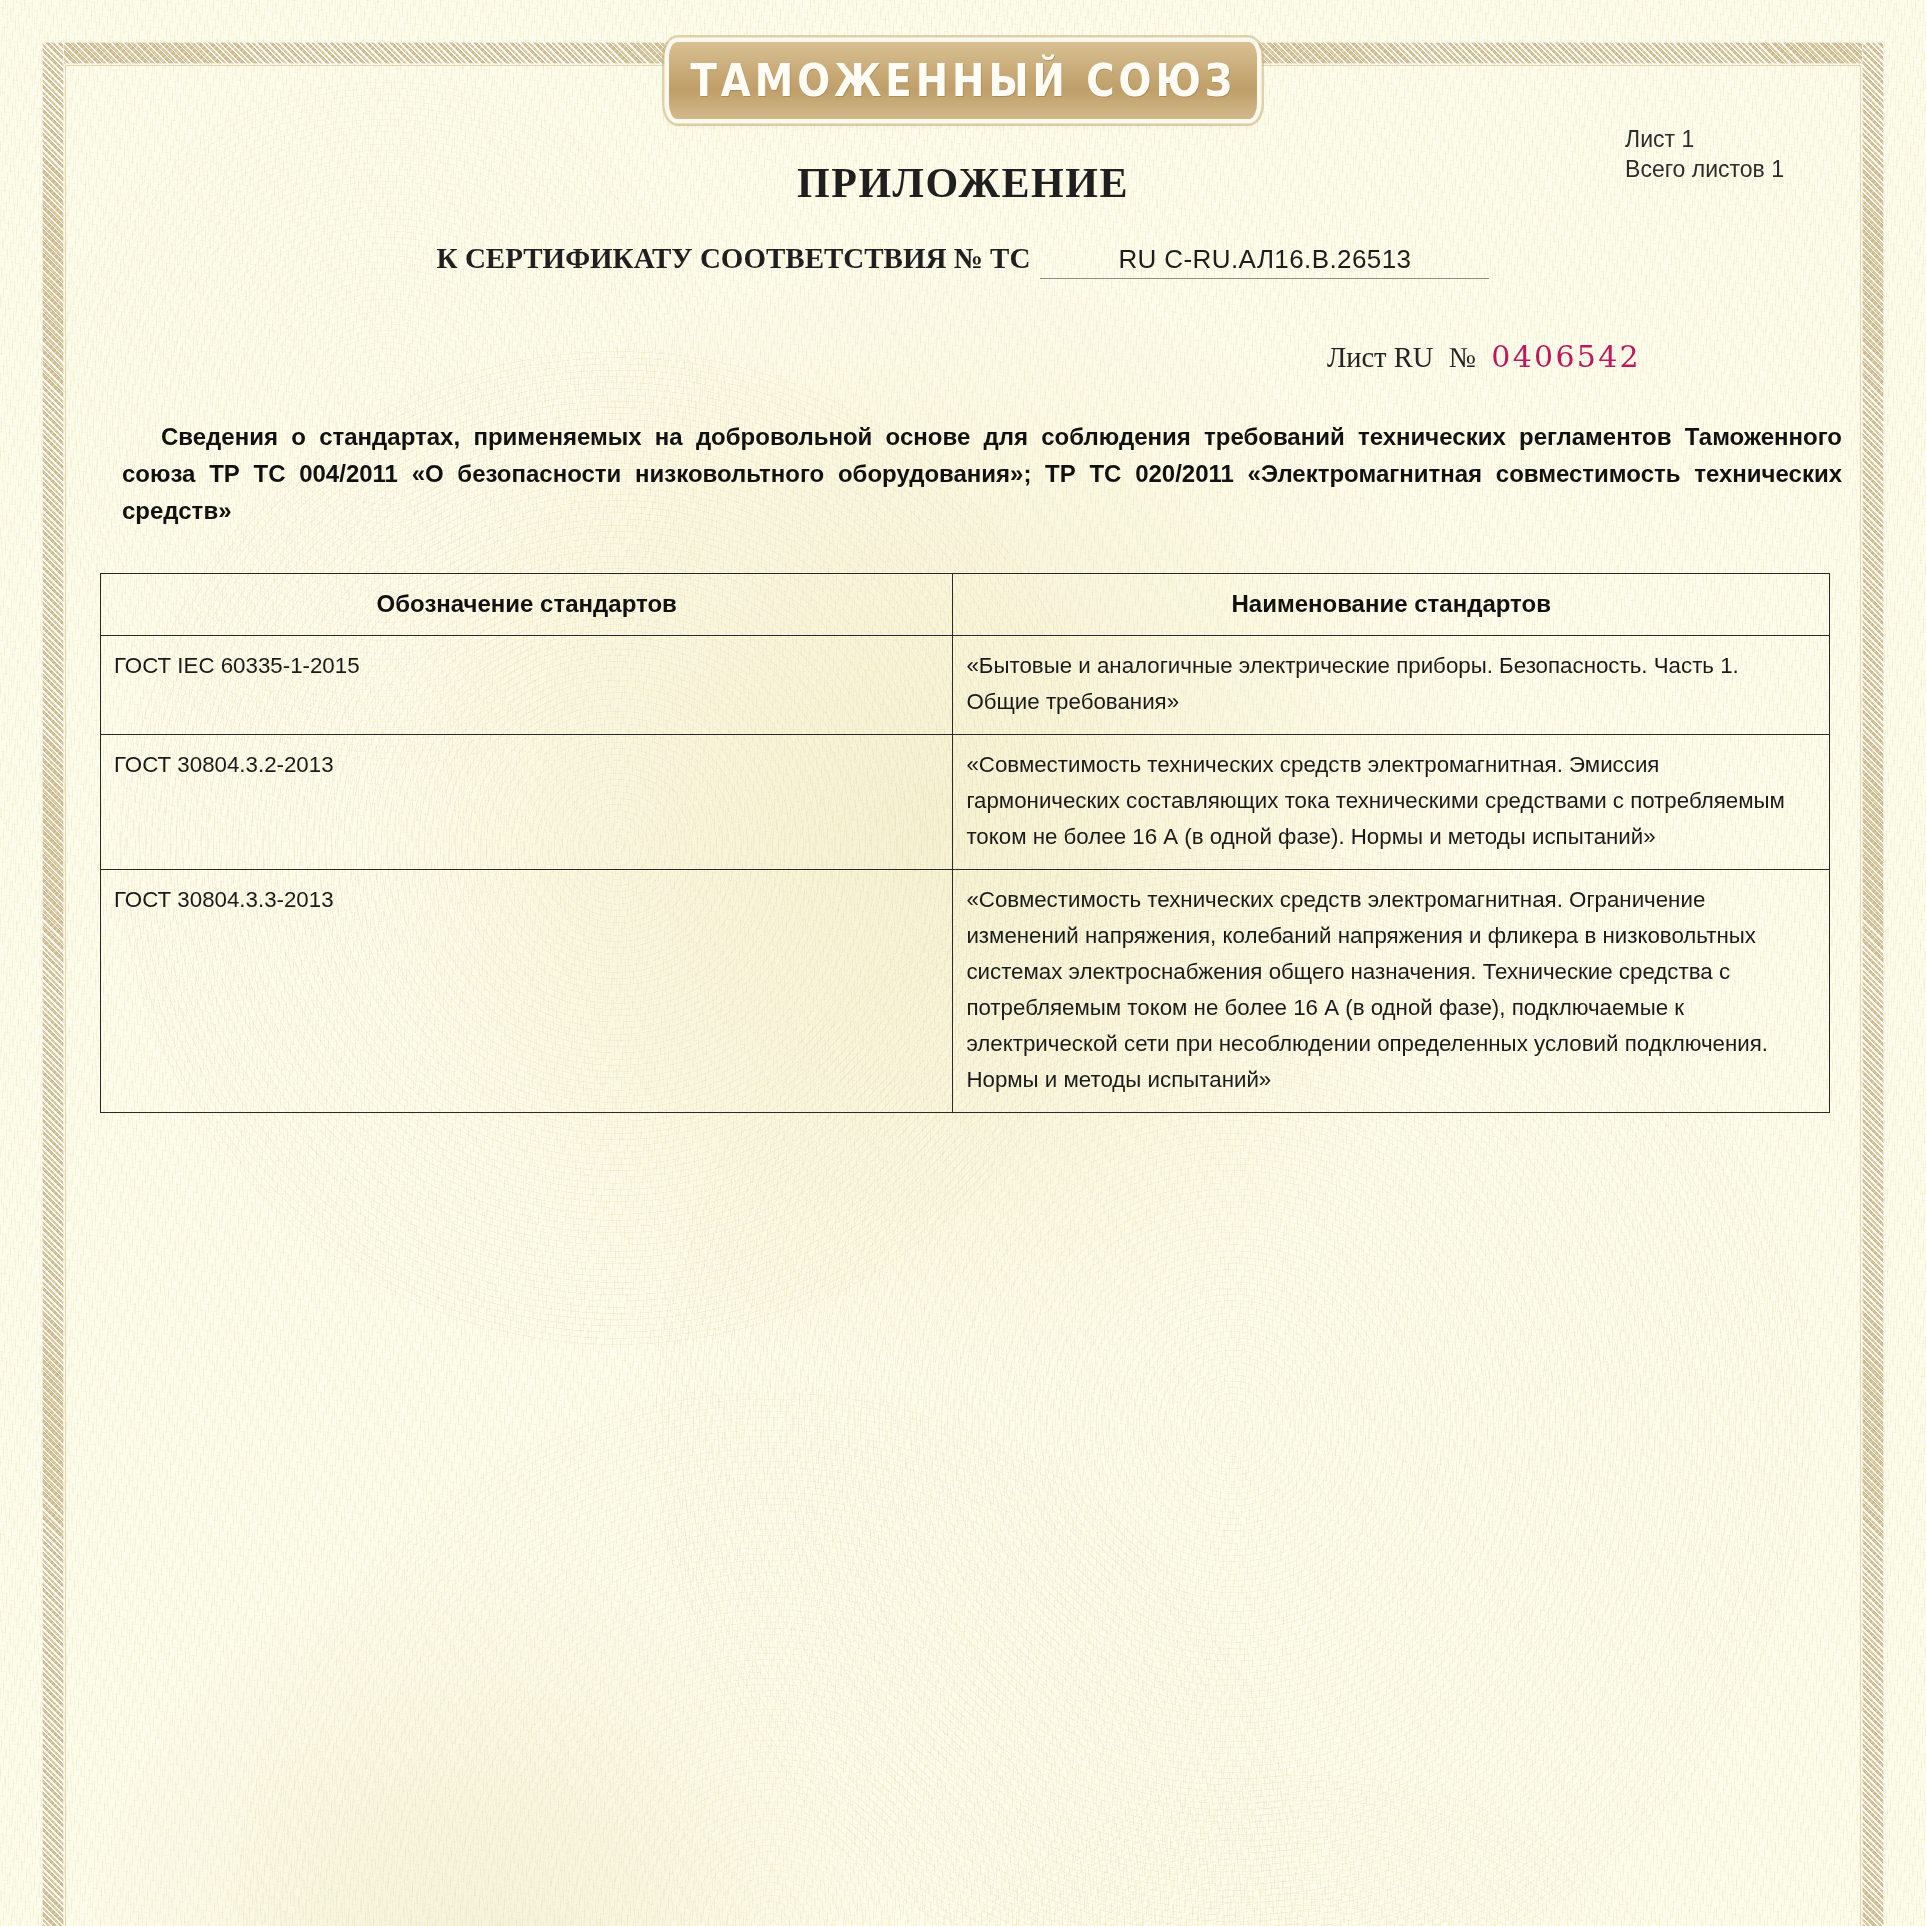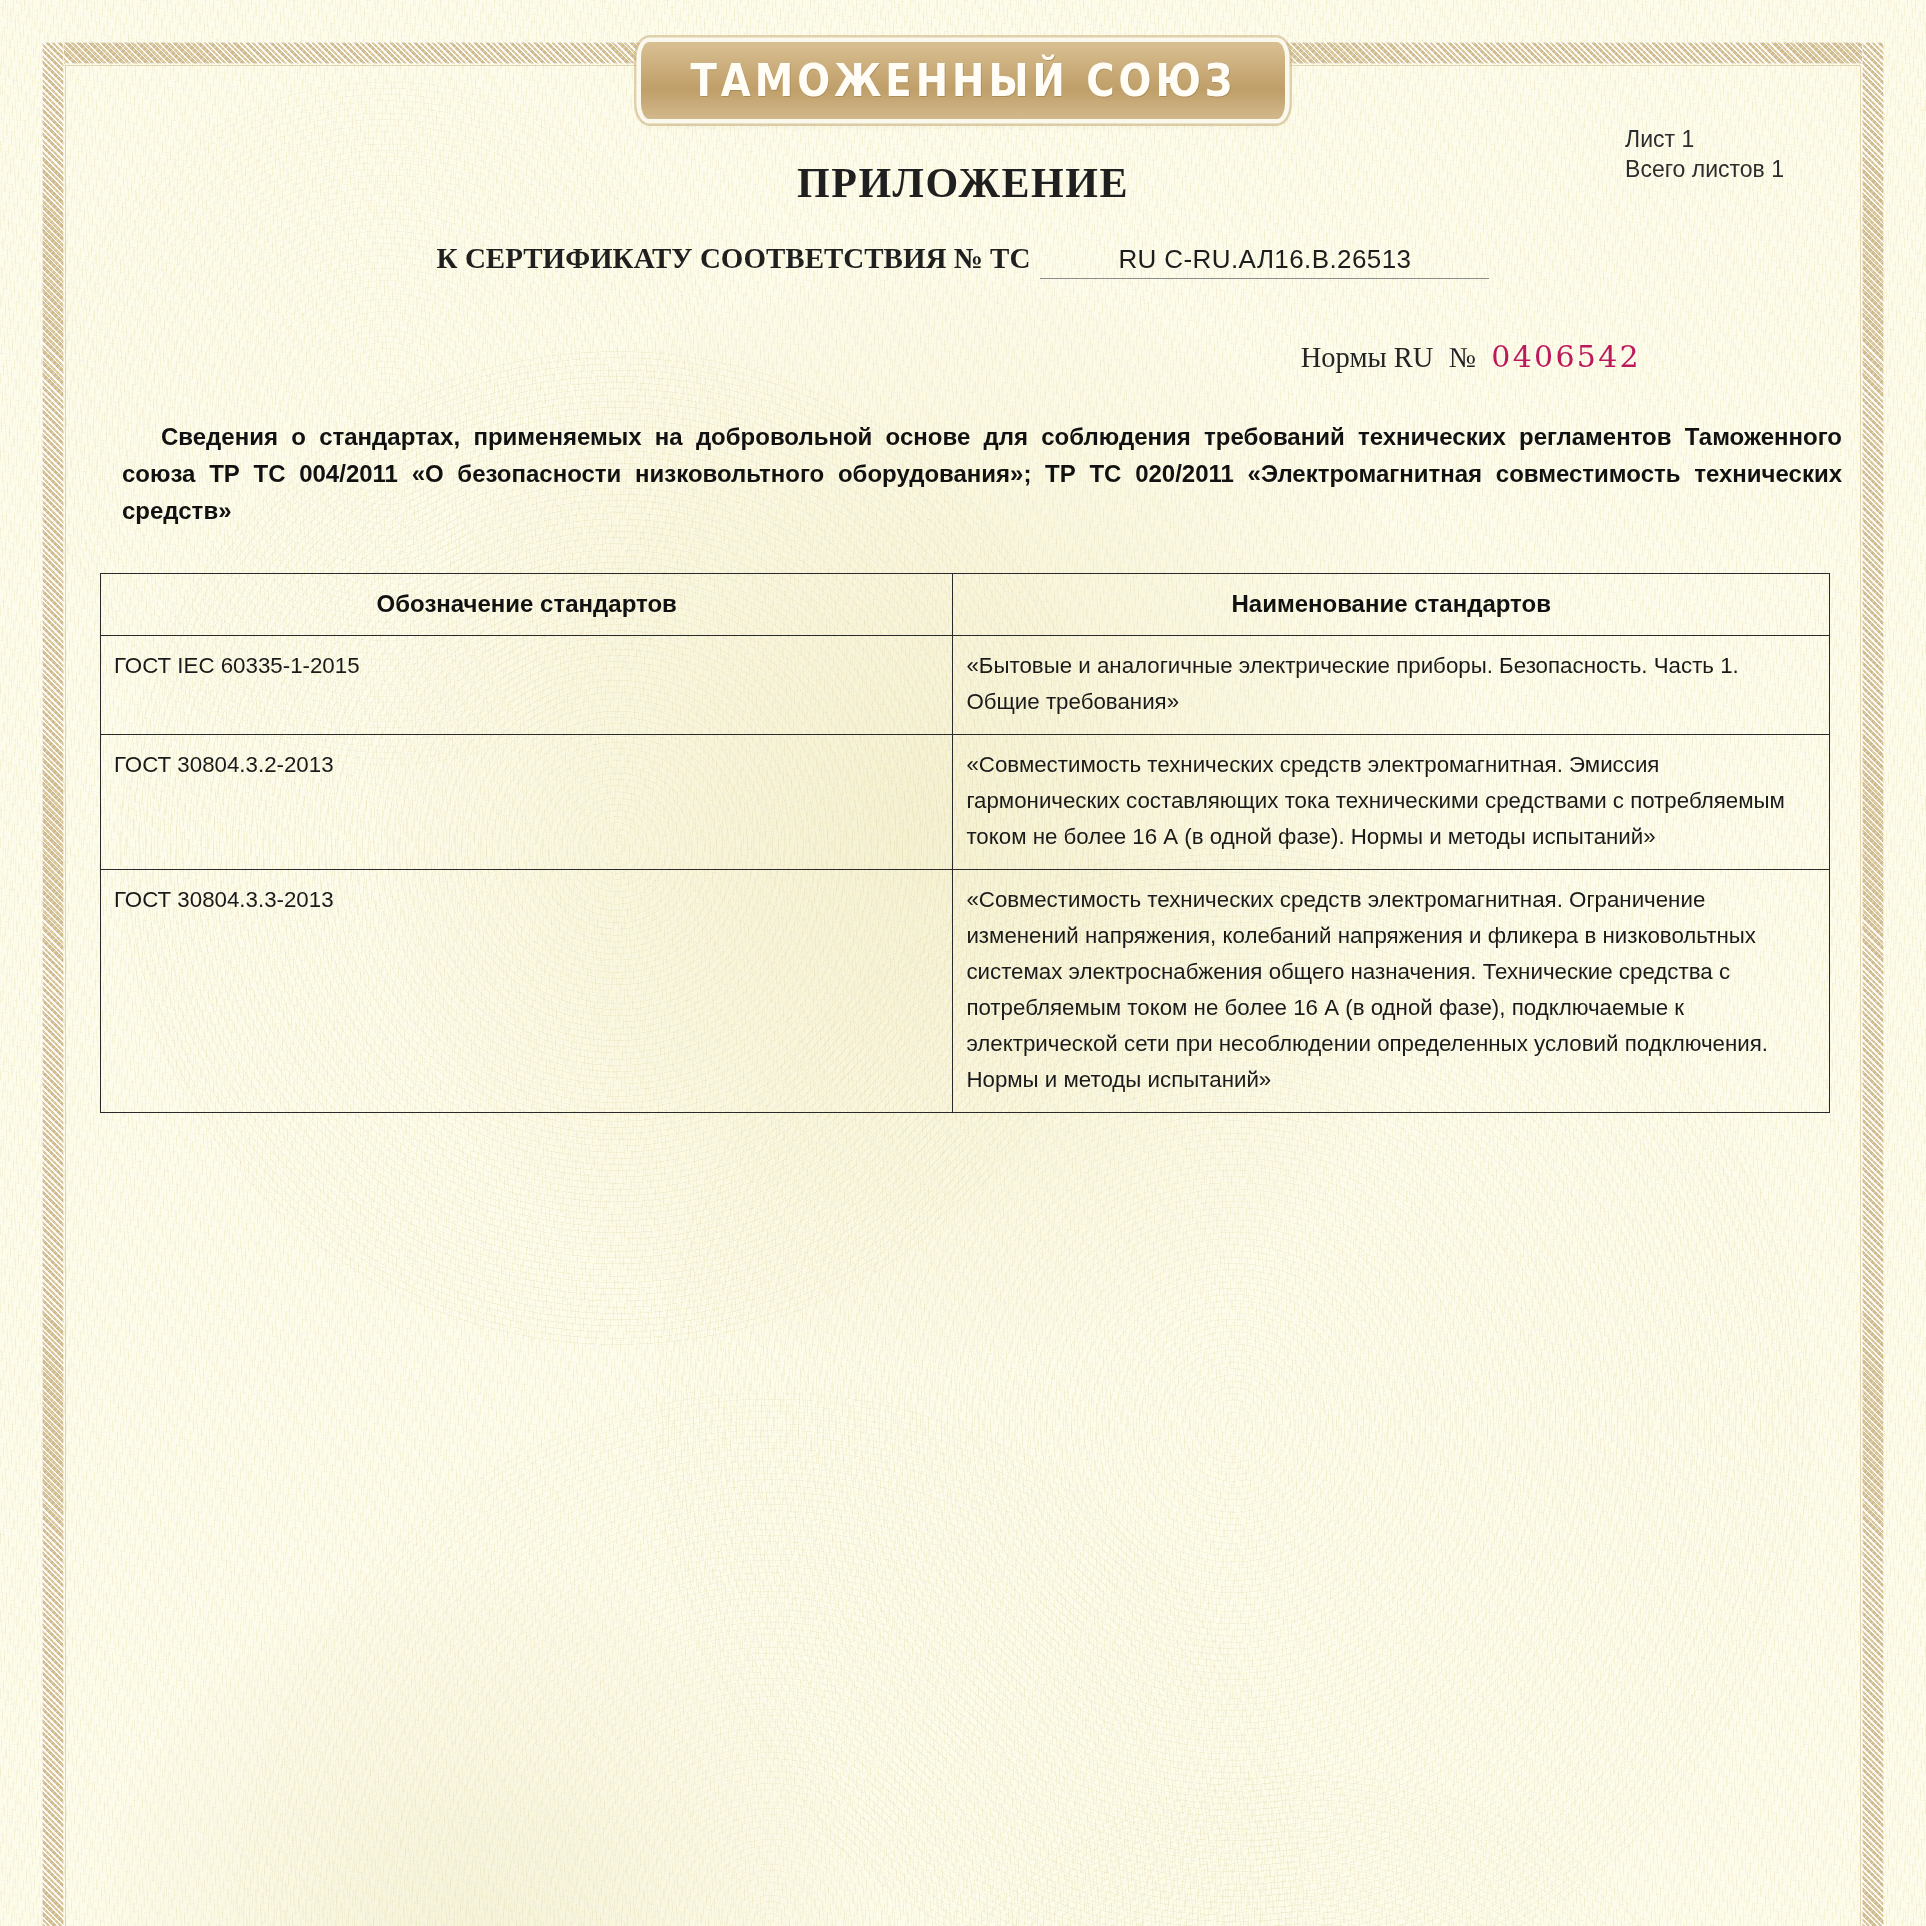--- a/index.html
+++ b/index.html
@@ -73,21 +73,21 @@
 
   
   .banner-wrap {
     position: absolute;
     left: 0; right: 0; top: 42px;
     display: flex;
     justify-content: center;
   }
   .banner {
     position: relative;
-    width: 644px;
+    width: 588px;
     height: 77px;
     background: linear-gradient(180deg, #d9c093 0%, #c9ab78 38%, #bf9f69 62%, #d2b98c 100%);
     border-radius: 8.5px / 15.4px;
     box-shadow:
       0 0 0 4.6px #fbf8ee,
       0 0 0 7px rgba(200,176,124,.55),
       0 5.4px 8.5px -3.9px rgba(150,120,70,.45);
     display: flex;
     align-items: center;
     justify-content: center;
@@ -267,21 +267,21 @@
     </div>
 
     <div class="doc-title">ПРИЛОЖЕНИЕ</div>
 
     <div class="cert-line">
       <span class="cert-label">К СЕРТИФИКАТУ СООТВЕТСТВИЯ № ТС</span>
       <span class="cert-value">RU C-RU.АЛ16.В.26513</span>
     </div>
 
     <div class="series-line">
-      <span class="series-label">Нормы RU</span>
+      <span class="series-label">Лист RU</span>
       <span class="series-no">№</span>
       <span class="series-value">0406542</span>
     </div>
 
     <p class="intro">Сведения о стандартах, применяемых на добровольной основе для соблюдения требований технических регламентов Таможенного союза ТР ТС 004/2011 «О безопасности низковольтного оборудования»; ТР ТС 020/2011 «Электромагнитная совместимость технических средств»</p>
 
     <table class="std-table">
       <colgroup>
         <col class="col-code">
         <col class="col-name">

